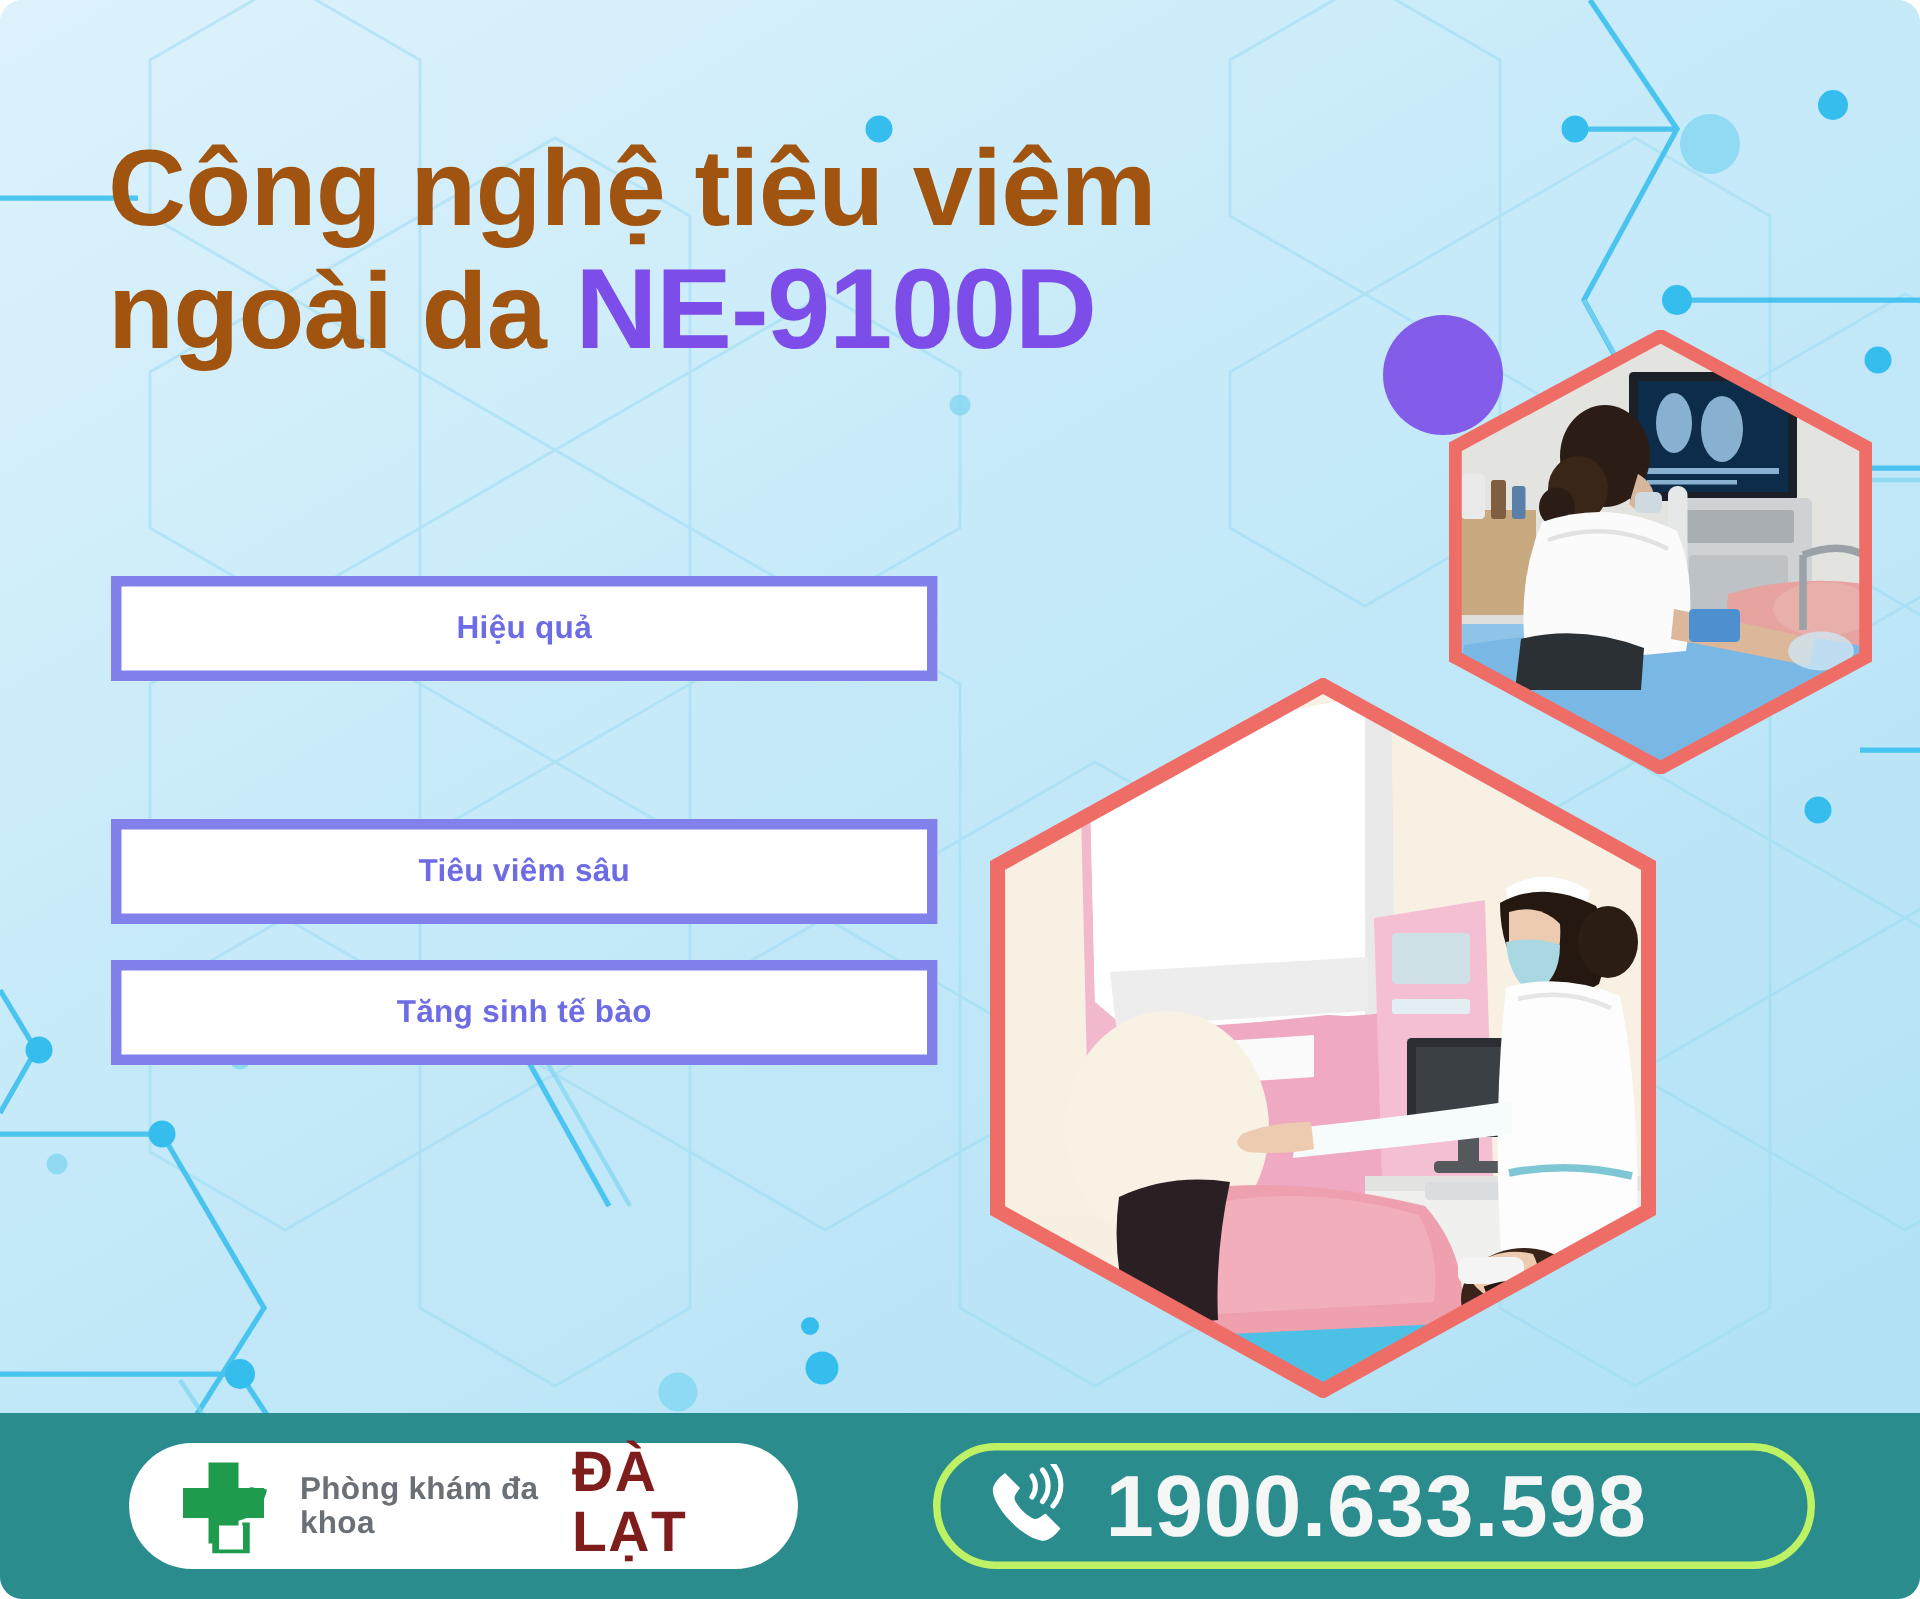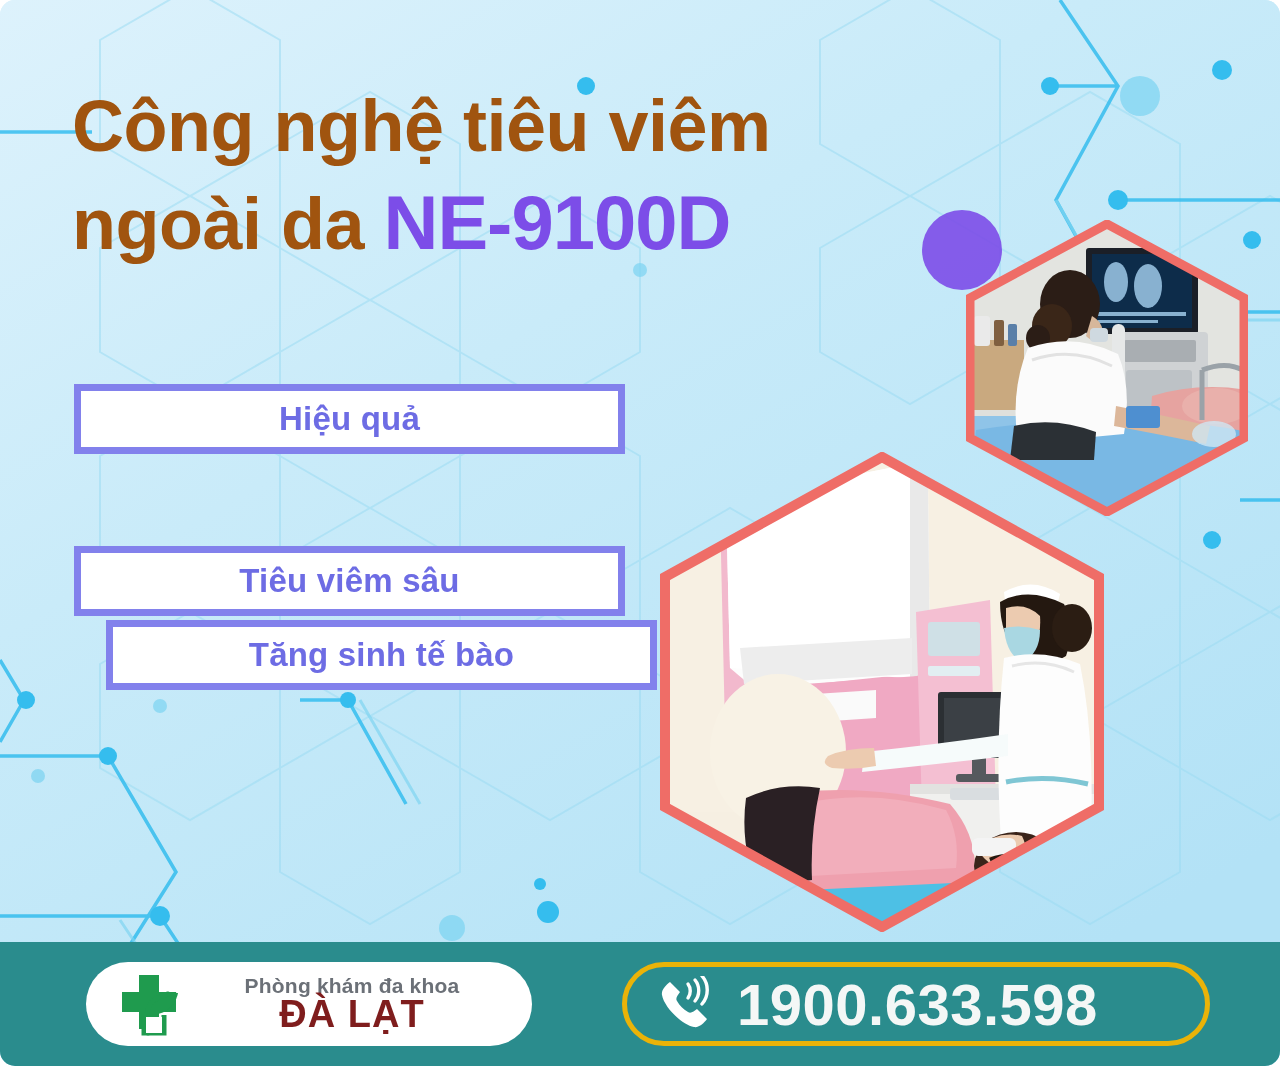--- a/index.html
+++ b/index.html
@@ -34,21 +34,21 @@
     width: 930px;
     line-height: 1.08;
     letter-spacing: -0.5px;
   }
   .headline-line {
     font-size: 72px;
     font-weight: 700;
     color: #a0540f;
     white-space: nowrap;
   }
-  .headline-line.l2 { margin-top: 16px; }
+  .headline-line.l2 { }
   .model-name {
     color: #7c4de8;
     font-weight: 700;
     font-size: 76px;
     letter-spacing: -1px;
   }
 
   
   .feature-box {
     position: absolute;
@@ -57,28 +57,28 @@
     height: 56px;
     background: #ffffff;
     border: 7px solid #8281ec;
     display: flex;
     align-items: center;
     justify-content: center;
     box-sizing: content-box;
   }
   .feature-box .label {
     color: #6d6ce4;
-    font-size: 33px;
+    font-size: 21px;
     font-weight: 700;
     white-space: nowrap;
     letter-spacing: 0.2px;
   }
   .fb0 { top: 384px; }
   .fb1 { top: 514px; margin-top: 32px; }
-  .fb2 { top: 620px; margin-left: 32px; }
+  .fb2 { top: 640px; }
   .fb3 { top: 774px; }
   .fb3 .label { font-size: 30px; }
 
   
   .hex-wrap { position: absolute; }
   .hex-top  { left: 966px; top: 220px; width: 282px; height: 296px; }
   .hex-main { left: 660px; top: 452px; width: 444px; height: 480px; }
 
   
   .footer {
@@ -99,21 +99,21 @@
     border-radius: 42px;
     display: flex;
     align-items: center;
     padding-left: 26px;
     box-sizing: border-box;
   }
   .brand-logo { width: 74px; height: 74px; flex: 0 0 74px; }
   .brand-text {
     margin-left: 14px;
     display: flex;
-    flex-direction: column;
+    flex-direction: row;
     align-items: center;
     justify-content: flex-start;
     flex: 1;
     padding-right: 28px;
   }
   .brand-sub {
     font-size: 21px;
     font-weight: 700;
     color: #6b7077;
     letter-spacing: 0.2px;
@@ -126,21 +126,21 @@
     letter-spacing: 1px;
     line-height: 1.05;
     margin-top: -2px;
   }
   .phone-pill {
     position: absolute;
     left: 622px;
     top: 20px;
     width: 588px;
     height: 84px;
-    border: 5px solid #eab308;
+    border: 5px solid #bef264;
     border-radius: 42px;
     box-sizing: border-box;
     display: flex;
     align-items: center;
     padding-left: 30px;
   }
   .phone-icon { width: 56px; height: 56px; flex: 0 0 56px; }
   .phone-number {
     color: #f4f7f6;
     font-size: 58px;

